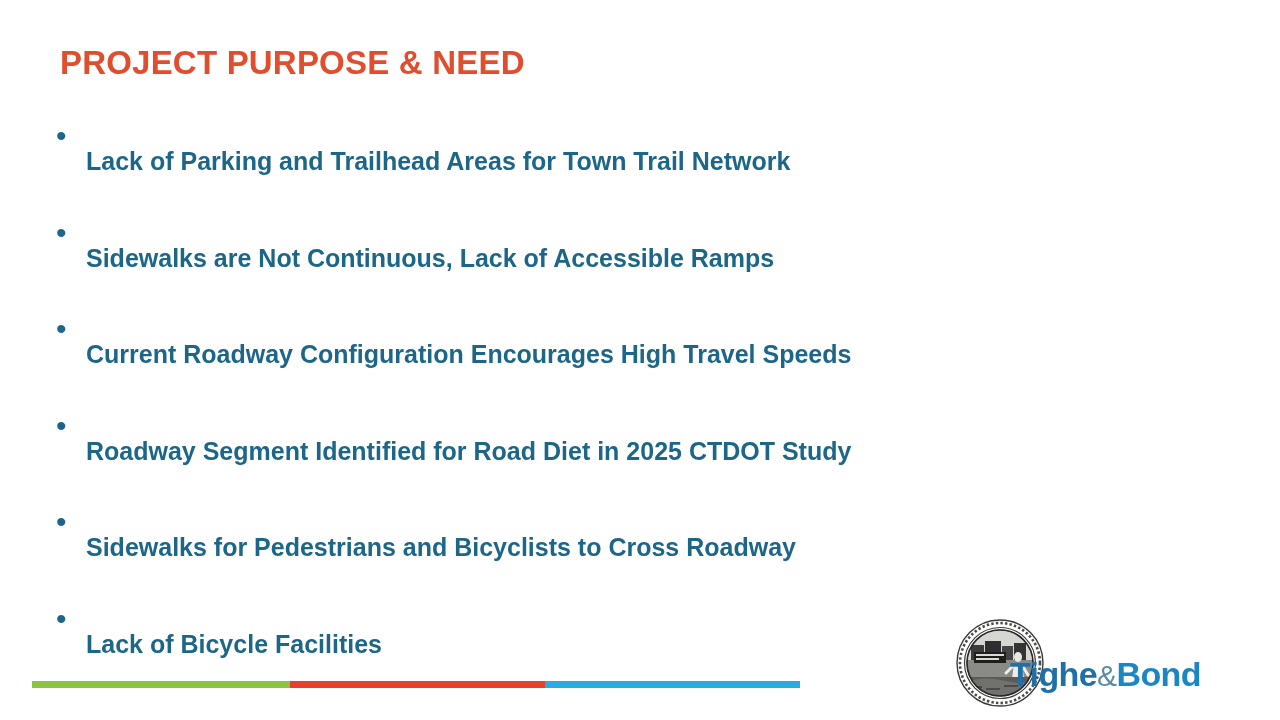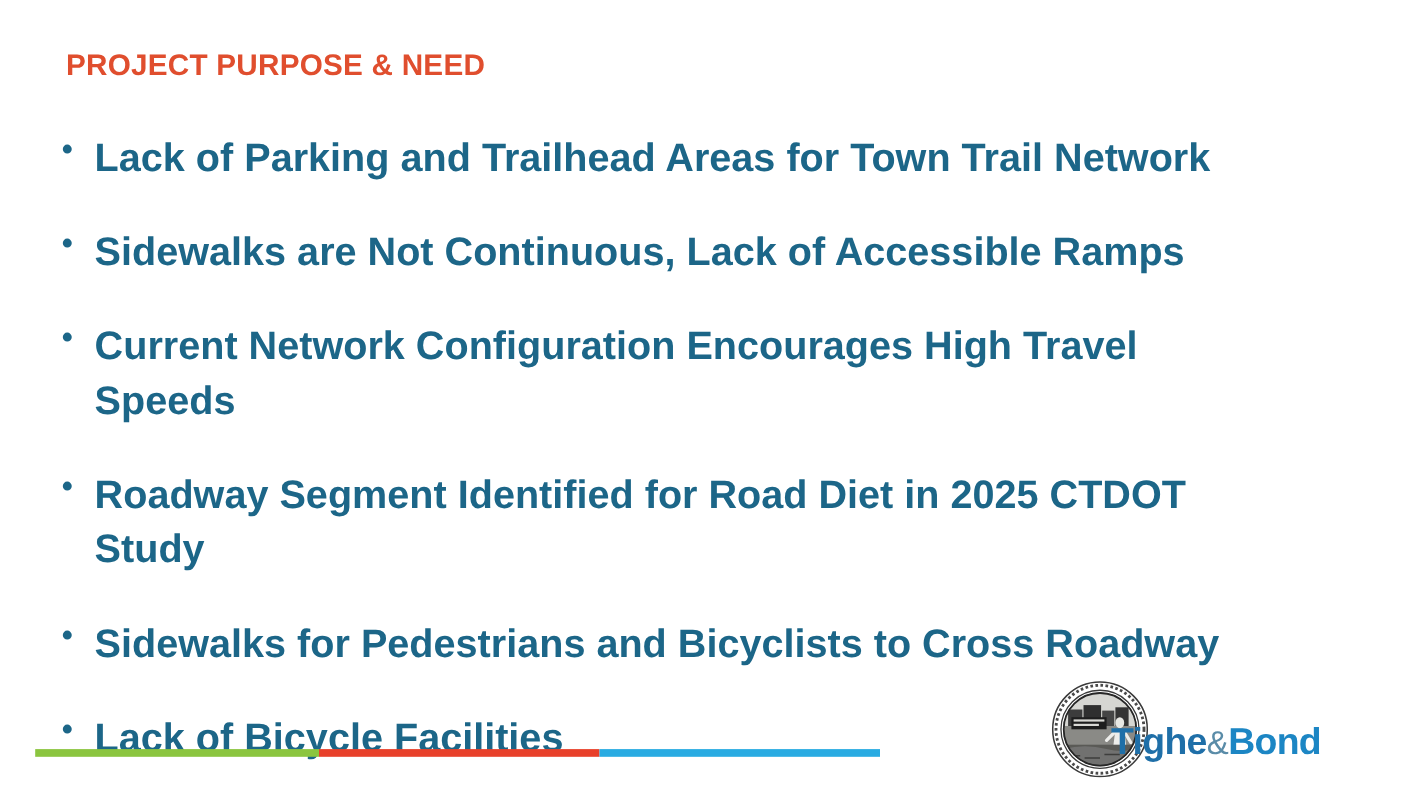--- a/index.html
+++ b/index.html
@@ -16,21 +16,21 @@
     height: 720px;
     background: #ffffff;
     overflow: hidden;
   }
 
   
   .slide-title {
     position: absolute;
     left: 60px;
     top: 45px;
-    font-size: 27px;
+    font-size: 33px;
     font-weight: bold;
     letter-spacing: 0.2px;
     color: #E04E2E;
     white-space: nowrap;
     line-height: 1.1;
   }
 
   
   .bullet-list {
     position: absolute;
@@ -48,25 +48,26 @@
     width: 34px;
     font-size: 30px;
     line-height: 1.22;
     color: #1C6688;
     text-align: left;
     padding-left: 4px;
     box-sizing: border-box;
   }
   .bullet-text {
     flex: 1 1 auto;
-    font-size: 36px;
+    font-size: 25px;
     font-weight: bold;
     line-height: 1.38;
     color: #1C6688;
     max-width: 1040px;
+    margin-top: 26px;
   }
 
   
   .accent-bar {
     position: absolute;
     left: 32px;
     top: 681px;
     width: 768px;
     height: 7px;
     display: flex;
@@ -114,21 +115,21 @@
       <span class="bullet-text">Lack of Parking and Trailhead Areas for Town Trail Network</span>
     </div>
 
     <div class="bullet-item">
       <span class="bullet-marker">•</span>
       <span class="bullet-text">Sidewalks are Not Continuous, Lack of Accessible Ramps</span>
     </div>
 
     <div class="bullet-item">
       <span class="bullet-marker">•</span>
-      <span class="bullet-text">Current Network Configuration Encourages High Travel Speeds</span>
+      <span class="bullet-text">Current Roadway Configuration Encourages High Travel Speeds</span>
     </div>
 
     <div class="bullet-item">
       <span class="bullet-marker">•</span>
       <span class="bullet-text">Roadway Segment Identified for Road Diet in 2025 CTDOT Study</span>
     </div>
 
     <div class="bullet-item">
       <span class="bullet-marker">•</span>
       <span class="bullet-text">Sidewalks for Pedestrians and Bicyclists to Cross Roadway</span>

